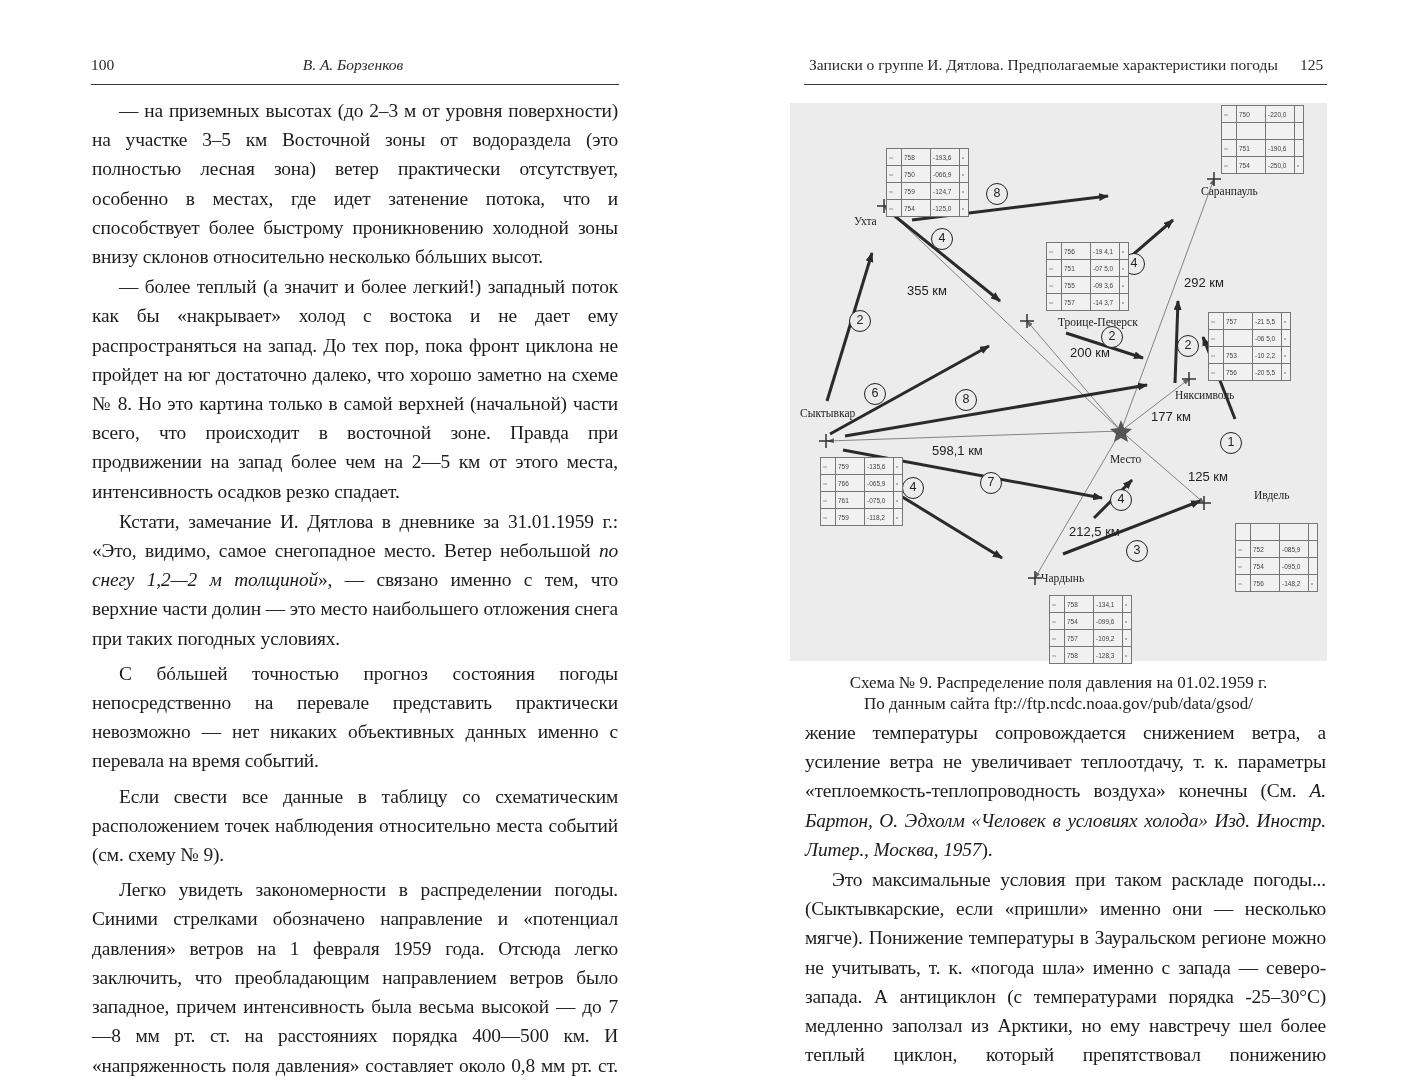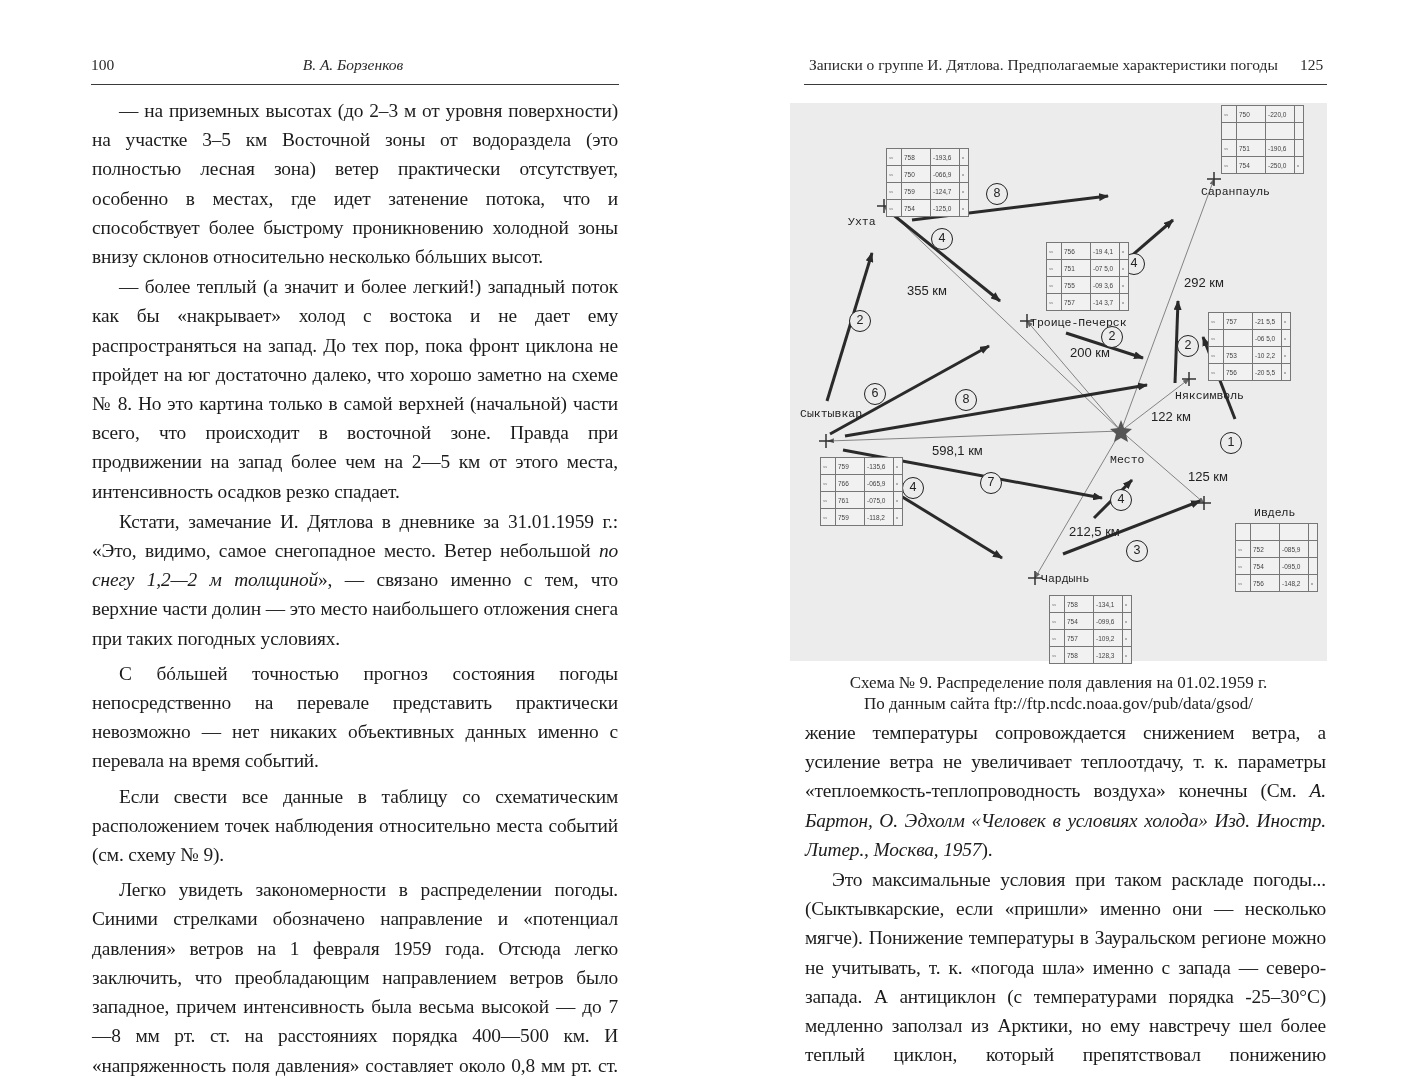--- a/index.html
+++ b/index.html
@@ -17,21 +17,21 @@
   i { font-style:italic; }
   .figure { position:absolute; left:84px; top:103px; width:537px; height:558px; background:#ececec; }
   .figure svg { position:absolute; left:0; top:0; }
   .caption { position:absolute; left:84px; width:537px; top:672px; text-align:center; font-size:17px; line-height:21px; color:#222; }
   .stn-table { position:absolute; border-collapse:collapse; font-family:"Liberation Sans",sans-serif; font-size:6.5px; color:#444; background:#f1f1f1; }
   .stn-table td { border:0.8px solid #777; height:16px; padding:0 2px; white-space:nowrap; }
   .stn-table td.c0 { width:10px; font-size:4px; color:#777; }
   .stn-table td.c1 { width:24px; }
   .stn-table td.c2 { width:24px; }
   .stn-table td.c3 { width:4px; font-size:4px; }
-  .map-label { position:absolute; font-family:Liberation Mono, monospace; font-size:11.5px; color:#222; }
+  .map-label { position:absolute; font-family:Liberation Serif, serif; font-size:11.5px; color:#222; }
   .dist-label { position:absolute; font-family:"Liberation Sans",sans-serif; font-size:13px; color:#222; }
   .force-badge { position:absolute; width:22px; height:22px; border:1.6px solid #222; border-radius:50%; box-sizing:border-box;
                  font-family:"Liberation Sans",sans-serif; font-size:12.5px; line-height:19px; text-align:center; color:#222; background:#ececec; }
 </style>
 </head>
 <body>
 
 <div class="page page-left">
   <div class="run-head" style="left:91px;">100</div>
   <div class="run-head" style="left:0;width:706px;text-align:center;font-style:italic;">В. А. Борзенков</div>
@@ -96,33 +96,33 @@
         <path d="M237,211 v14 M230,218 h14"></path>
         <path d="M399,269 v14 M392,276 h14"></path>
         <path d="M36,331 v14 M29,338 h14"></path>
         <path d="M414,393 v14 M407,400 h14"></path>
         <path d="M245,468 v14 M238,475 h14"></path>
       </g>
 
       <path d="M331,317 L334,325 L342,326 L336,331 L338,339 L331,335 L324,339 L326,331 L320,326 L328,325 Z" fill="#555"></path>
     </svg>
 
-    <div class="map-label" style="left:58px;top:112px;text-align:center;">Ухта</div>
+    <div class="map-label" style="left:64px;top:112px;text-align:center;">Ухта</div>
     <div class="map-label" style="left:411px;top:82px;">Саранпауль</div>
-    <div class="map-label" style="left:240px;top:213px;">Троице-Печерск</div>
+    <div class="map-label" style="left:268px;top:213px;">Троице-Печерск</div>
     <div class="map-label" style="left:385px;top:286px;">Няксимволь</div>
     <div class="map-label" style="left:10px;top:304px;">Сыктывкар</div>
     <div class="map-label" style="left:251px;top:469px;">Чардынь</div>
-    <div class="map-label" style="left:420px;top:403px;padding-left:44px;">Ивдель</div>
+    <div class="map-label" style="left:420px;top:386px;padding-left:44px;">Ивдель</div>
     <div class="map-label" style="left:320px;top:350px;">Место</div>
 
     <div class="dist-label" style="left:117px;top:180px;">355 км</div>
     <div class="dist-label" style="left:386px;top:172px;padding-left:8px;">292 км</div>
     <div class="dist-label" style="left:280px;top:242px;">200 км</div>
-    <div class="dist-label" style="left:361px;top:306px;">122 км</div>
+    <div class="dist-label" style="left:361px;top:306px;">177 км</div>
     <div class="dist-label" style="left:142px;top:340px;">598,1 км</div>
     <div class="dist-label" style="left:398px;top:366px;">125 км</div>
     <div class="dist-label" style="left:279px;top:421px;">212,5 км</div>
 
     <div class="force-badge" style="left:196px;top:80px;">8</div>
     <div class="force-badge" style="left:141px;top:125px;">4</div>
     <div class="force-badge" style="left:59px;top:207px;">2</div>
     <div class="force-badge" style="left:333px;top:150px;">4</div>
     <div class="force-badge" style="left:311px;top:223px;">2</div>
     <div class="force-badge" style="left:387px;top:232px;">2</div>

